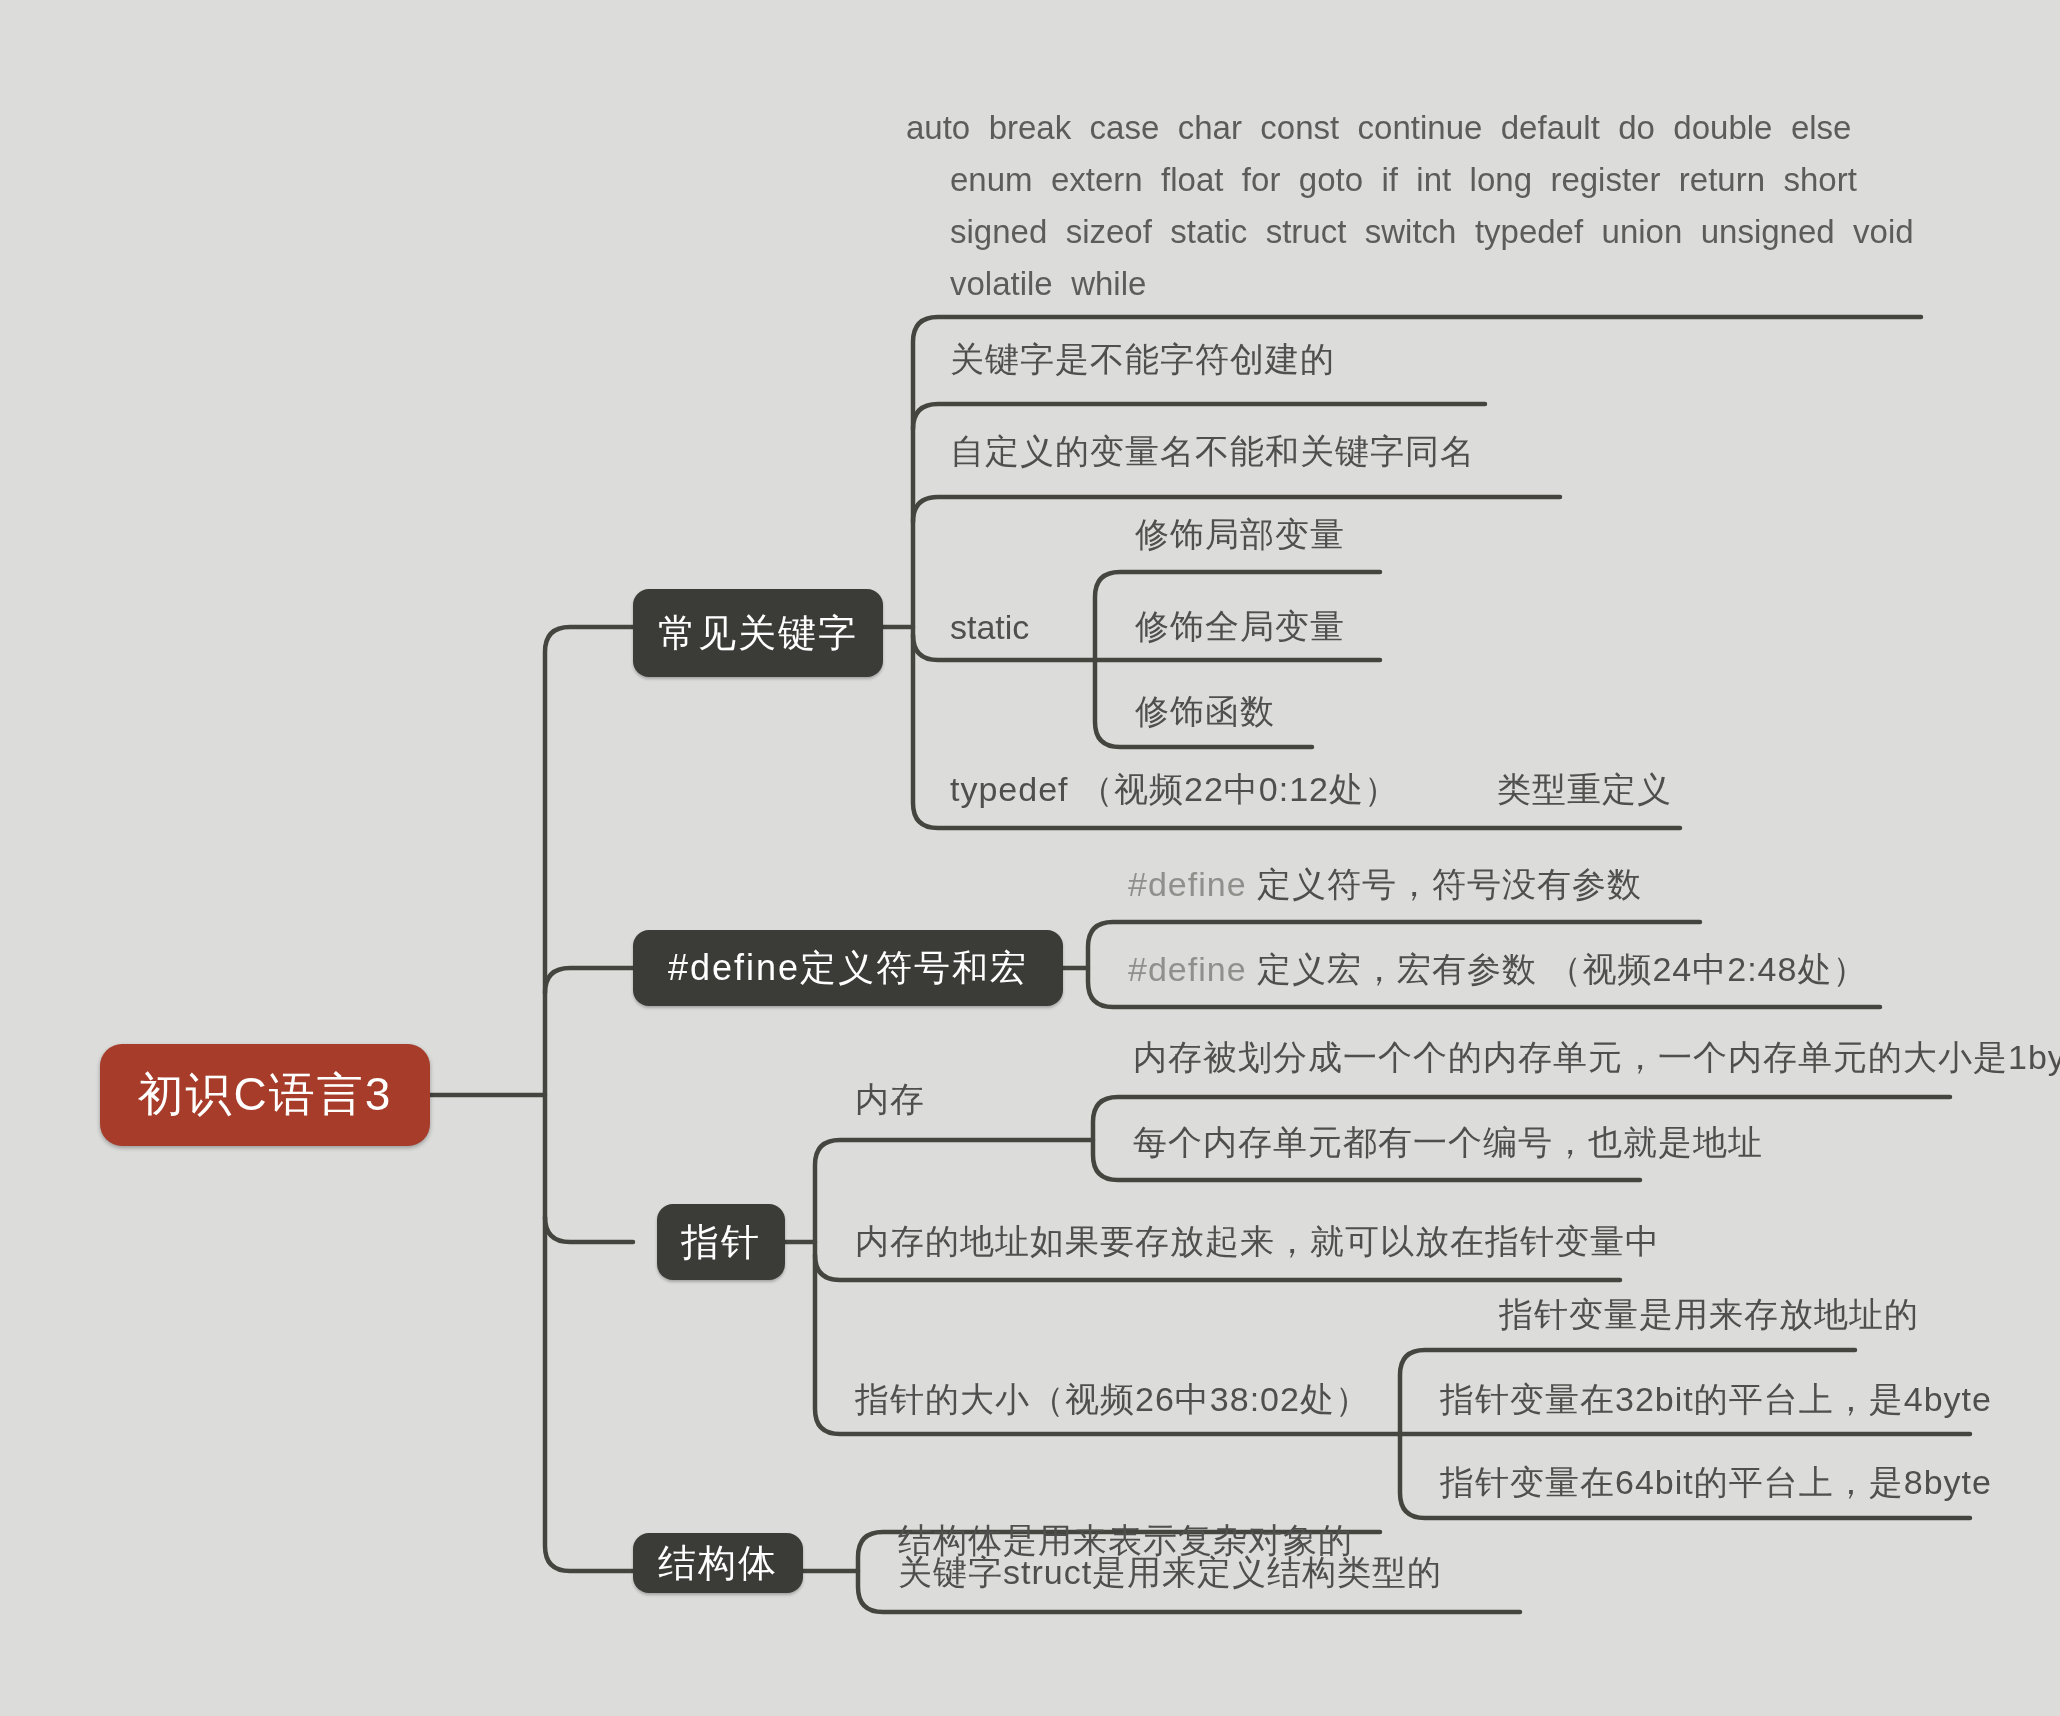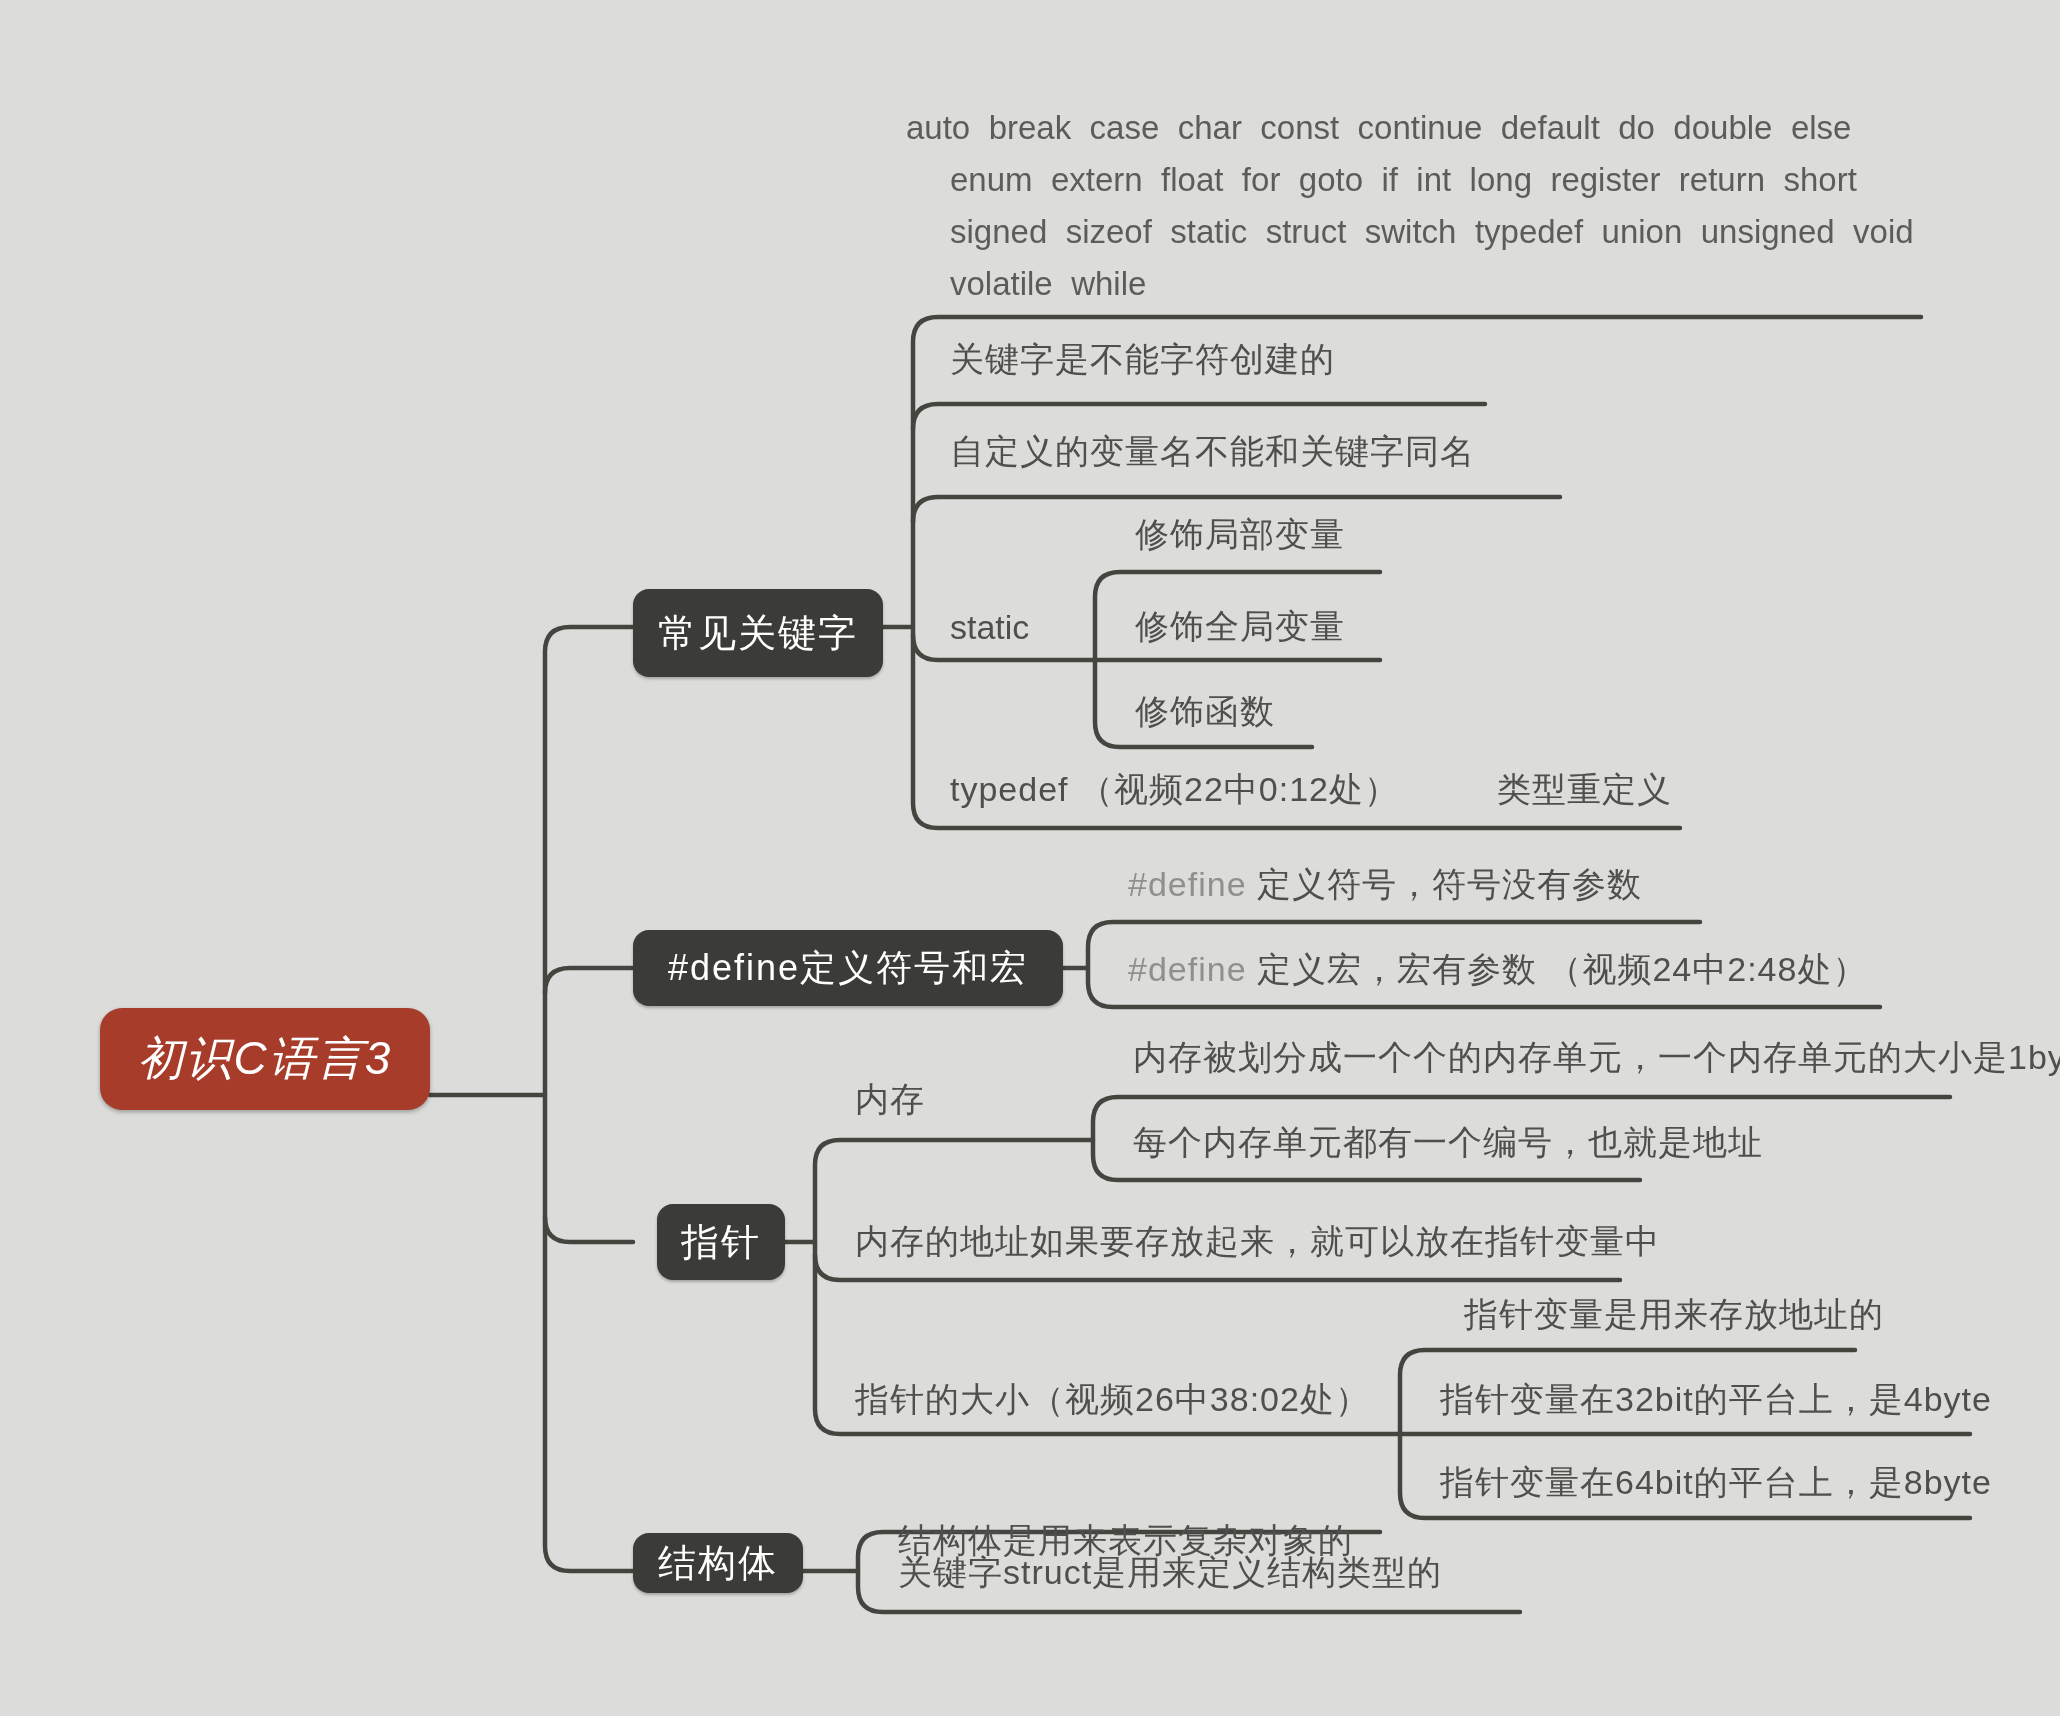--- a/index.html
+++ b/index.html
@@ -77,21 +77,21 @@
       <path d="M 1093 1140 H 840 Q 815 1140 815 1165 V 1409 Q 815 1434 840 1434 H 1970"></path>
       <path d="M 815 1255 Q 815 1280 840 1280 H 1620"></path>
       <path d="M 1950 1097 H 1118 Q 1093 1097 1093 1122 V 1155 Q 1093 1180 1118 1180 H 1640"></path>
       <path d="M 1855 1350 H 1425 Q 1400 1350 1400 1375 V 1493 Q 1400 1518 1425 1518 H 1970"></path>
 
       <path d="M 803 1571 H 858"></path>
       <path d="M 1380 1532 H 883 Q 858 1532 858 1557 V 1587 Q 858 1612 883 1612 H 1520"></path>
     </g>
   </svg>
 
-  <div class="rootbox" style="left:100px;top:1008px;width:330px;height:102px;font-style:italic;">初识C语言3</div>
+  <div class="rootbox" style="left:100px;top:1044px;width:330px;height:102px;">初识C语言3</div>
 
   <div class="nodebox" style="left:633px;top:589px;width:250px;height:88px;">常见关键字</div>
   <div class="nodebox" style="left:633px;top:930px;width:430px;height:76px;font-size:36px;">#define定义符号和宏</div>
   <div class="nodebox" style="left:657px;top:1204px;width:128px;height:76px;">指针</div>
   <div class="nodebox" style="left:633px;top:1533px;width:170px;height:60px;">结构体</div>
 
   <div class="kwline" style="left:906px;top:128px;">auto break case char const continue default do double else</div>
   <div class="kwline" style="left:950px;top:180px;">enum extern float for goto if int long register return short</div>
   <div class="kwline" style="left:950px;top:232px;">signed sizeof static struct switch typedef union unsigned void</div>
   <div class="kwline" style="left:950px;top:284px;">volatile while</div>
@@ -112,20 +112,20 @@
   </div>
   <div class="topic" style="left:1128px;top:970px;">
     <span class="prefix">#define</span><span> 定义宏，宏有参数 （视频24中2:48处）</span>
   </div>
 
   <div class="topic" style="left:855px;top:1100px;">内存</div>
   <div class="topic" style="left:1133px;top:1058px;">内存被划分成一个个的内存单元，一个内存单元的大小是1byte</div>
   <div class="topic" style="left:1133px;top:1143px;">每个内存单元都有一个编号，也就是地址</div>
   <div class="topic" style="left:855px;top:1242px;">内存的地址如果要存放起来，就可以放在指针变量中</div>
   <div class="topic" style="left:855px;top:1400px;">指针的大小（视频26中38:02处）</div>
-  <div class="topic" style="left:1464px;top:1315px;">指针变量是用来存放地址的</div>
+  <div class="topic" style="left:1499px;top:1315px;">指针变量是用来存放地址的</div>
   <div class="topic" style="left:1440px;top:1400px;">指针变量在32bit的平台上，是4byte</div>
   <div class="topic" style="left:1440px;top:1483px;">指针变量在64bit的平台上，是8byte</div>
 
   <div class="topic" style="left:898px;top:1493px;margin-top:48px;">结构体是用来表示复杂对象的</div>
   <div class="topic" style="left:898px;top:1573px;">关键字struct是用来定义结构类型的</div>
 
 </div>
 
 </body></html>

